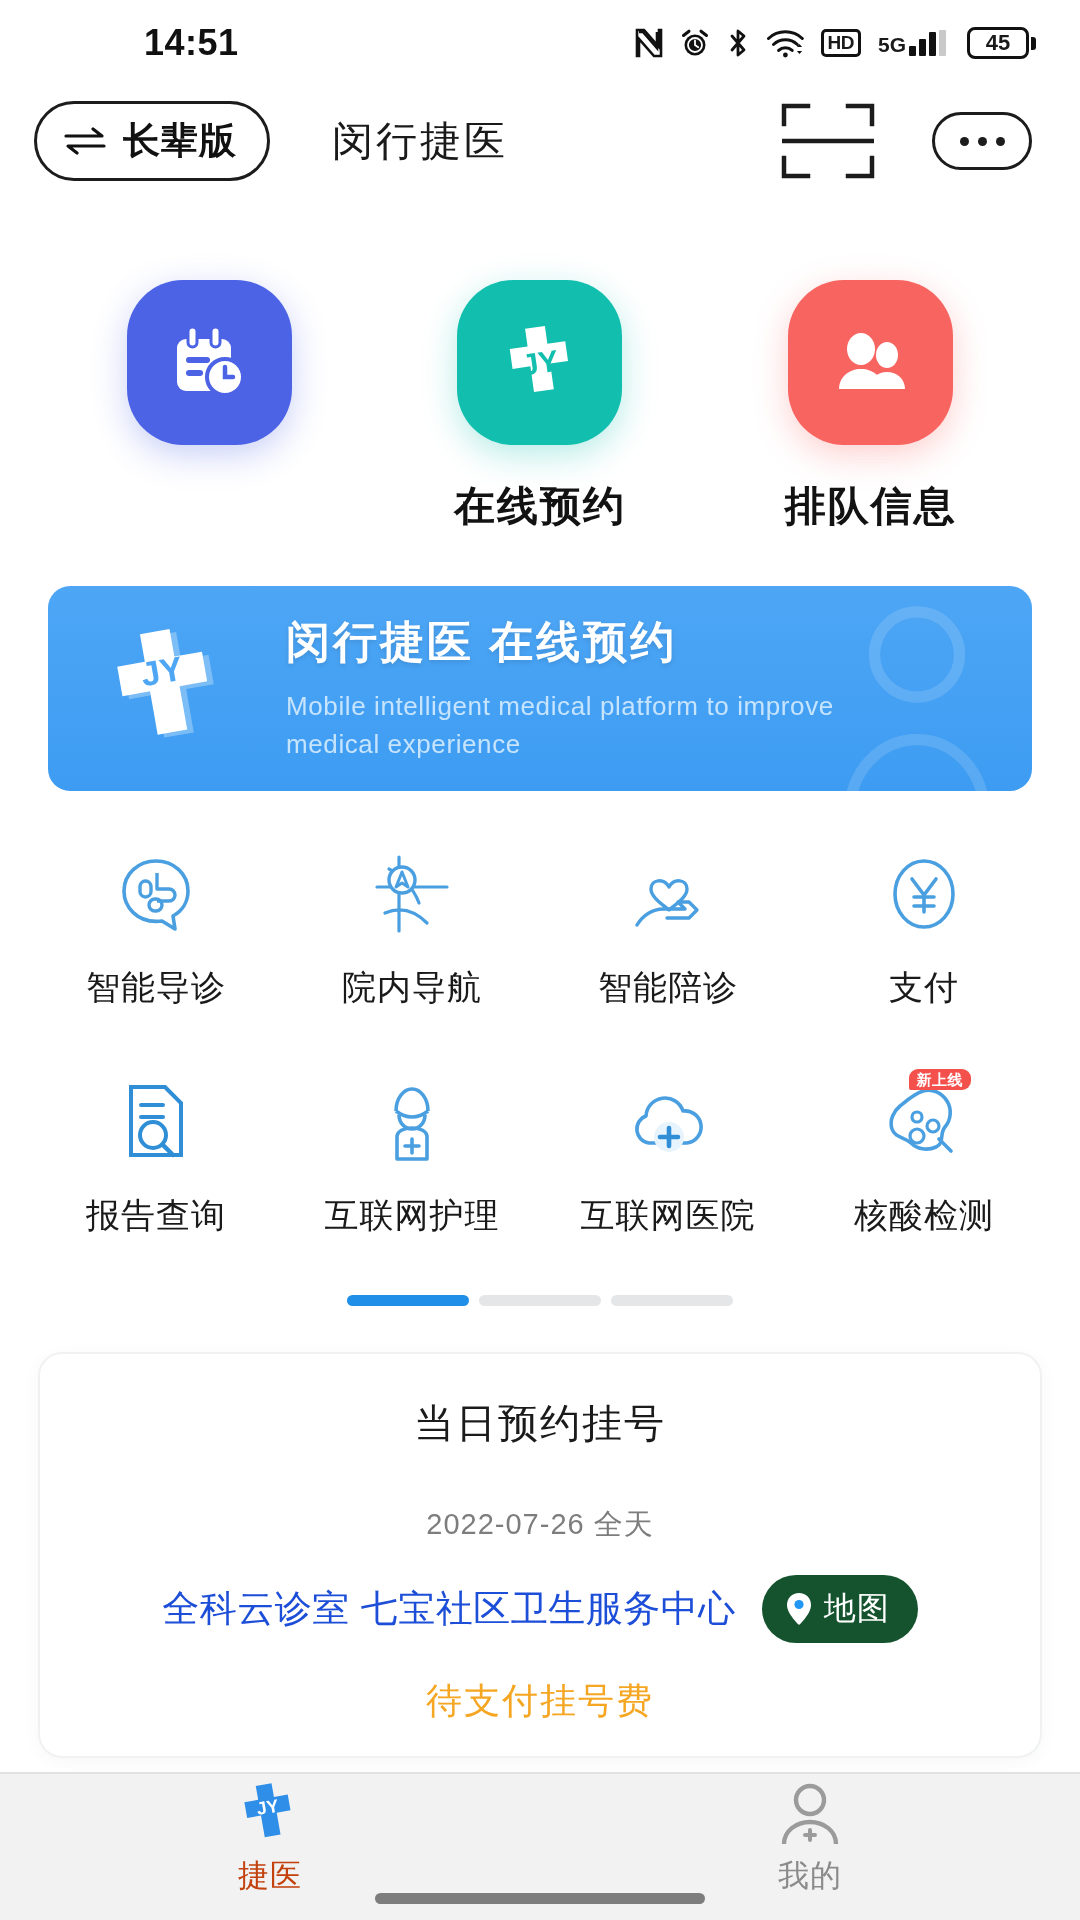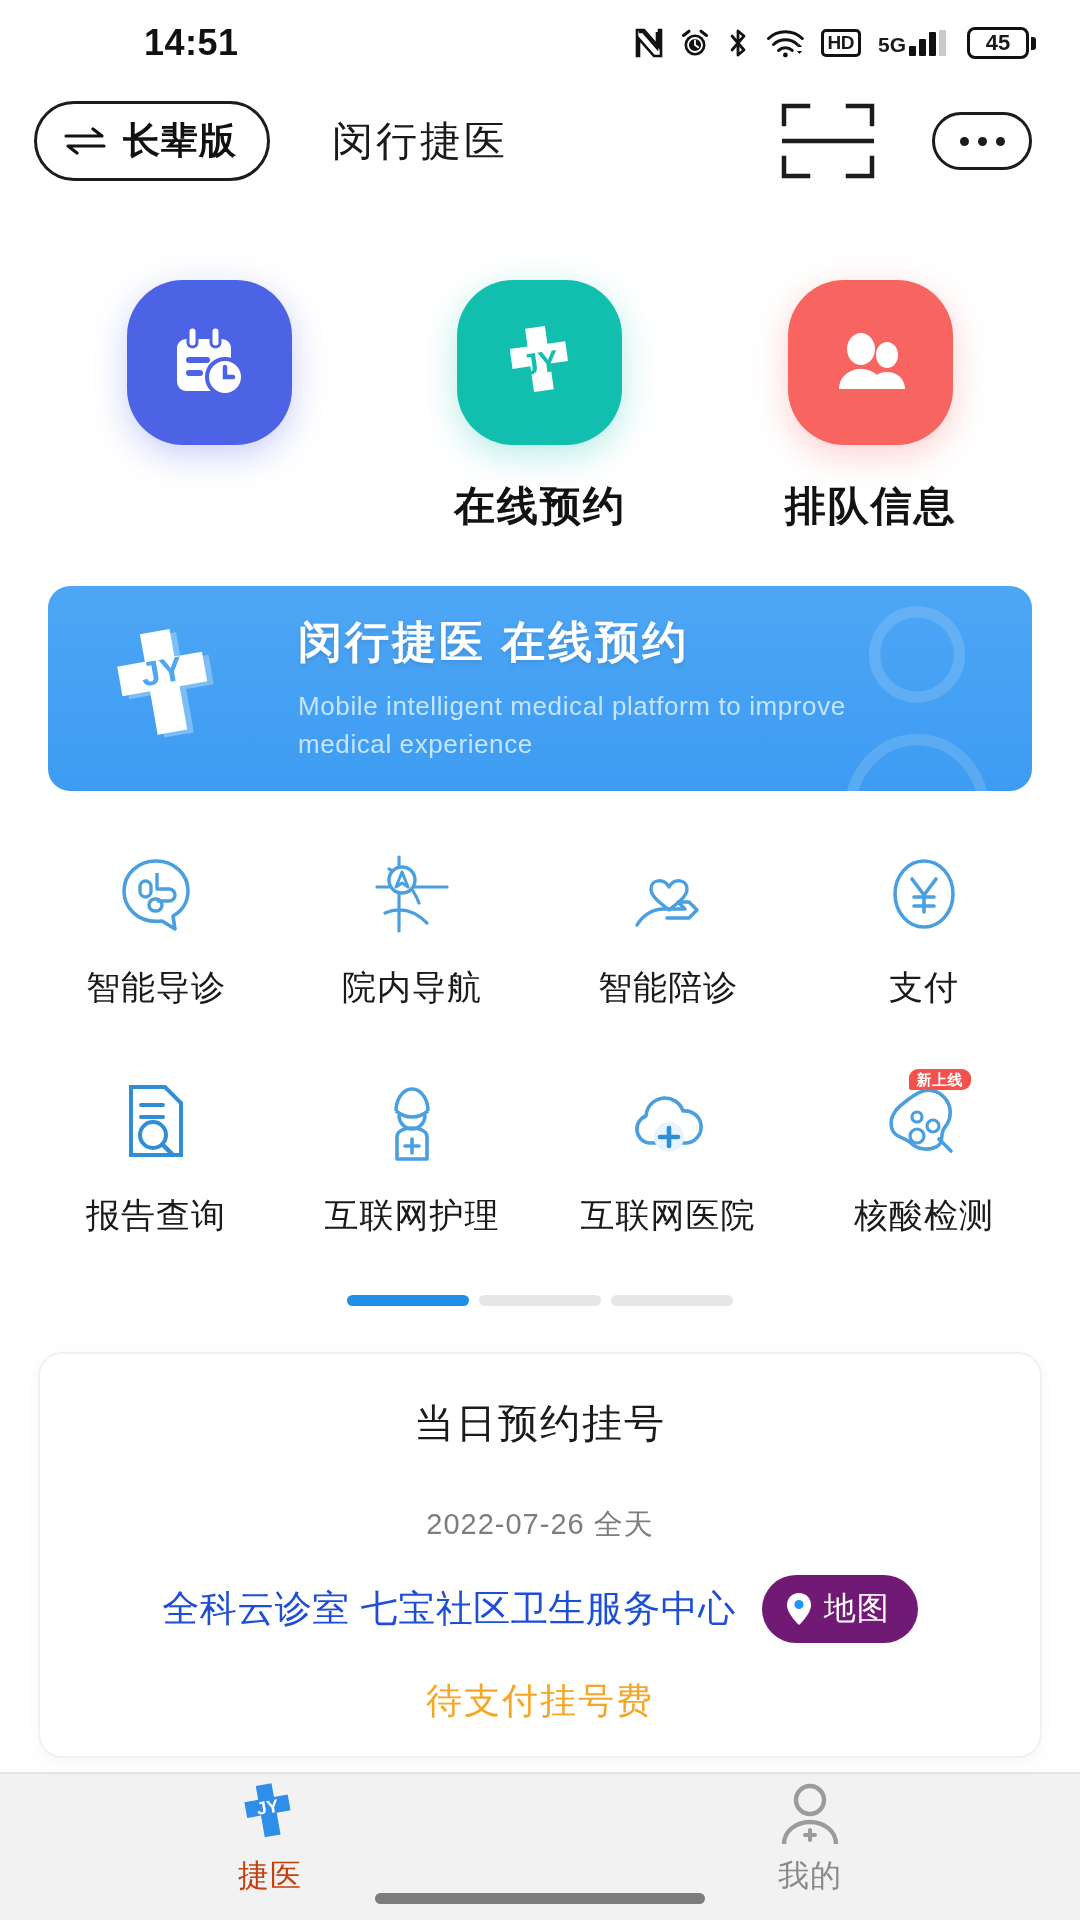--- a/index.html
+++ b/index.html
@@ -149,21 +149,21 @@
     height:205px;
     border-radius:22px;
     background:linear-gradient(180deg,#4ea6f5 0%,#3d9cf2 100%);
     position:relative;
     overflow:hidden;
     display:flex;
     align-items:center;
     padding-left:52px;
   }
   .banner-logo{ position:relative; width:150px; height:140px; flex:none; }
-  .banner-text{ margin-left:48px; }
+  .banner-text{ margin-left:36px; }
   .banner-title{
     font-size:44px; font-weight:700; color:#ffffff;
     letter-spacing:3px; text-shadow:0 2px 5px rgba(0,0,0,.12);
     white-space:nowrap;
   }
   .banner-sub{
     margin-top:16px;
     font-size:26px;
     color:#c6e4fd;
     line-height:1.45;
@@ -231,21 +231,21 @@
   }
   .card-row{
     margin-top:30px;
     display:flex; align-items:center; justify-content:center; gap:26px;
   }
   .card-dept{
     font-size:37px; color:#1d4ed8; letter-spacing:.5px; white-space:nowrap;
   }
   .map-btn{
     display:flex; align-items:center; gap:10px;
-    background:#701a75; color:#fff;
+    background:#14532d; color:#fff;
     border-radius:34px; padding:12px 28px 12px 22px;
   }
   .map-btn .t{ font-size:32px; font-weight:500; letter-spacing:1px;}
   .card-status{
     margin-top:34px;
     font-size:36px;
     color:#f5a623;
     font-weight:500;
     letter-spacing:2px;
     text-align:center;

